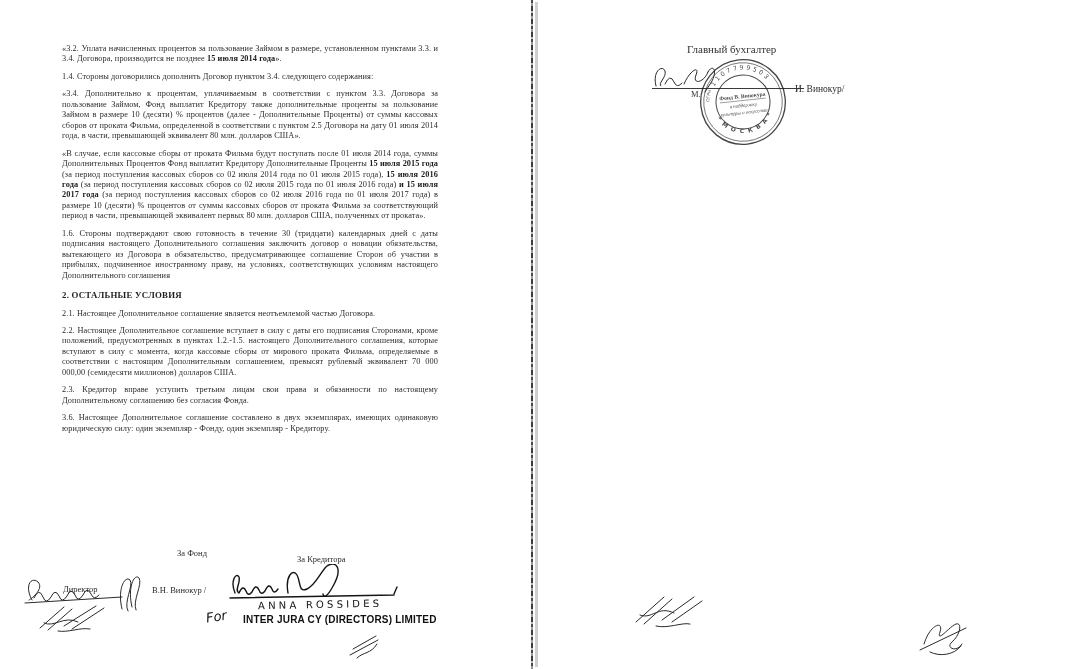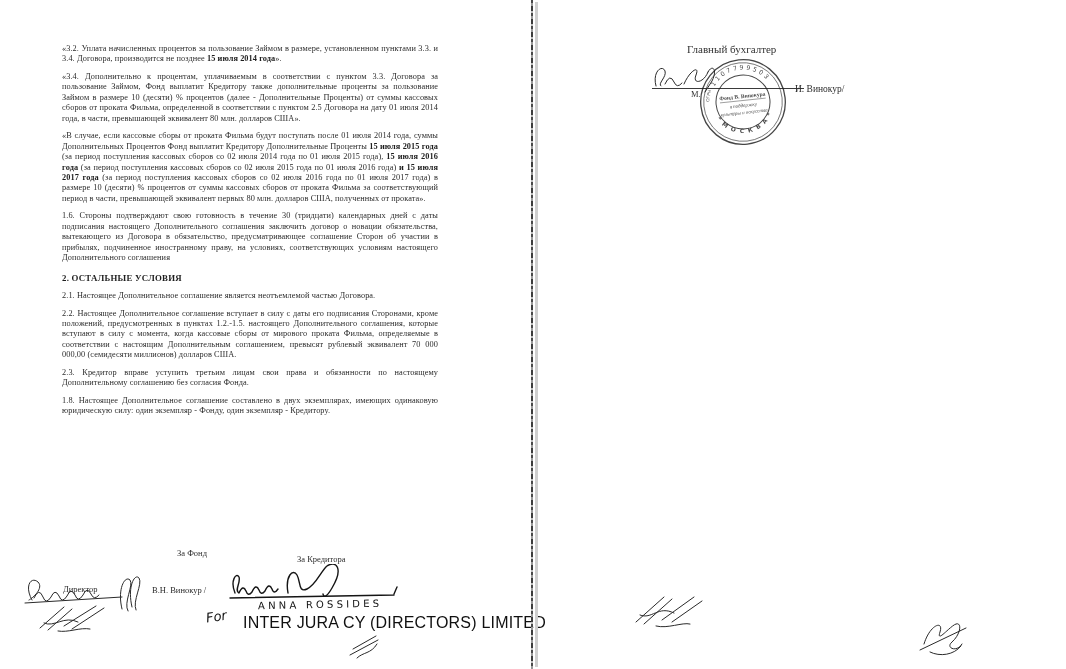--- a/index.html
+++ b/index.html
@@ -13,47 +13,48 @@
   
   .doc-text{position:absolute;left:62px;top:44px;width:376px;font-size:8.3px;line-height:10.45px;
     text-align:justify;letter-spacing:.08px;color:#2b2b2b;}
   .para{margin:0 0 7px 0;}
   .para.heading{text-align:left;font-weight:bold;font-size:8.8px;margin:9px 0 8px 0;letter-spacing:.25px;color:#1f1f1f;}
   .b{font-weight:bold;color:#1d1d1d;}
   .label{position:absolute;font-size:8.5px;color:#2e2e2e;white-space:nowrap;}
   .name-serif{position:absolute;font-size:8.5px;color:#2a2a2a;white-space:nowrap;}
   .hand-caps{position:absolute;font-family:"DejaVu Sans",sans-serif;font-size:10px;letter-spacing:3.2px;
     color:#101010;transform:rotate(-1.2deg);white-space:nowrap;}
-  .company{position:absolute;font-family:"Liberation Sans",sans-serif;font-weight:normal;font-size:16px;
+  .company{position:absolute;font-family:"Liberation Sans",sans-serif;font-weight:bold;font-size:10px;
     color:#101010;letter-spacing:.2px;white-space:nowrap;}
   .for-word{position:absolute;font-family:"DejaVu Sans",sans-serif;font-style:italic;font-size:13px;
     color:#101010;transform:rotate(-9deg);}
   .sig{position:absolute;}
   .sig path{fill:none;stroke:#2a2a2a;stroke-width:1;stroke-linecap:round;stroke-linejoin:round;}
   .sig.pen path{stroke-width:1.4;stroke:#151515;}
   .sigline{position:absolute;height:1px;background:#3a3a3a;}
   .rp-text{position:absolute;font-size:11px;color:#333;white-space:nowrap;}
 </style>
 </head>
 <body>
 
 <div id="scan">
 
   <div class="abs" style="left:0;top:0;width:531px;height:669px;padding-left:13px;">
 
     <div class="doc-text" id="paragraphs">
         <p class="para"><span>«3.2. Уплата начисленных процентов за пользование Займом в размере, установленном пунктами 3.3. и 3.4. Договора, производится не позднее </span><span class="b">15 июля 2014 года</span><span>».</span></p>
+        <p class="para"><span>1.4. Стороны договорились дополнить Договор пунктом 3.4. следующего содержания:</span></p>
         <p class="para"><span>«3.4. Дополнительно к процентам, уплачиваемым в соответствии с пунктом 3.3. Договора за пользование Займом, Фонд выплатит Кредитору также дополнительные проценты за пользование Займом в размере 10 (десяти) % процентов (далее - Дополнительные Проценты) от суммы кассовых сборов от проката Фильма, определенной в соответствии с пунктом 2.5 Договора на дату 01 июля 2014 года, в части, превышающей эквивалент 80 млн. долларов США».</span></p>
         <p class="para"><span>«В случае, если кассовые сборы от проката Фильма будут поступать после 01 июля 2014 года, суммы Дополнительных Процентов Фонд выплатит Кредитору Дополнительные Проценты </span><span class="b">15 июля 2015 года</span><span> (за период поступления кассовых сборов со 02 июля 2014 года по 01 июля 2015 года), </span><span class="b">15 июля 2016 года</span><span> (за период поступления кассовых сборов со 02 июля 2015 года по 01 июля 2016 года) </span><span class="b">и 15 июля 2017 года</span><span> (за период поступления кассовых сборов со 02 июля 2016 года по 01 июля 2017 года) в размере 10 (десяти) % процентов от суммы кассовых сборов от проката Фильма за соответствующий период в части, превышающей эквивалент первых 80 млн. долларов США, полученных от проката».</span></p>
         <p class="para"><span>1.6. Стороны подтверждают свою готовность в течение 30 (тридцати) календарных дней с даты подписания настоящего Дополнительного соглашения заключить договор о новации обязательства, вытекающего из Договора в обязательство, предусматривающее соглашение Сторон об участии в прибылях, подчиненное иностранному праву, на условиях, соответствующих условиям настоящего Дополнительного соглашения</span></p>
         <p class="para heading"><span class="b">2. ОСТАЛЬНЫЕ УСЛОВИЯ</span></p>
         <p class="para"><span>2.1. Настоящее Дополнительное соглашение является неотъемлемой частью Договора.</span></p>
         <p class="para"><span>2.2. Настоящее Дополнительное соглашение вступает в силу с даты его подписания Сторонами, кроме положений, предусмотренных в пунктах 1.2.-1.5. настоящего Дополнительного соглашения, которые вступают в силу с момента, когда кассовые сборы от мирового проката Фильма, определяемые в соответствии с настоящим Дополнительным соглашением, превысят рублевый эквивалент 70 000 000,00 (семидесяти миллионов) долларов США.</span></p>
         <p class="para"><span>2.3. Кредитор вправе уступить третьим лицам свои права и обязанности по настоящему Дополнительному соглашению без согласия Фонда.</span></p>
-        <p class="para"><span>1.8. Настоящее Дополнительное соглашение составлено в двух экземплярах, имеющих одинаковую юридическую силу: один экземпляр - Фонду, один экземпляр - Кредитору.</span></p>
+        <p class="para"><span>3.6. Настоящее Дополнительное соглашение составлено в двух экземплярах, имеющих одинаковую юридическую силу: один экземпляр - Фонду, один экземпляр - Кредитору.</span></p>
       </div>
 
     <div class="label" style="left:140px;top:548px;margin-left:37px;">За Фонд</div>
     <div class="label" style="left:63px;top:559px;margin-top:25px;">Директор</div>
     <div class="label" style="left:297px;top:554px;">За Кредитора</div>
 
     <svg class="sig" style="left:22px;top:573px;" width="135" height="40" viewBox="0 0 135 40">
       <path d="M10,27 C2,13 9,3 16,9 C22,15 11,25 7,27 M12,25 q5,-11 9,-1 q3,8 8,0 q4,-9 8,-1 q3,8 8,0 q4,-9 8,-1 q3,8 8,0 q4,-9 8,-1 q3,7 8,1"></path>
       <path d="M3,30 L100,24"></path>
       <path d="M100,36 C95,16 103,2 108,7 C112,12 101,30 106,38 M110,34 C105,13 113,0 117,5 C121,11 110,28 114,37"></path>

